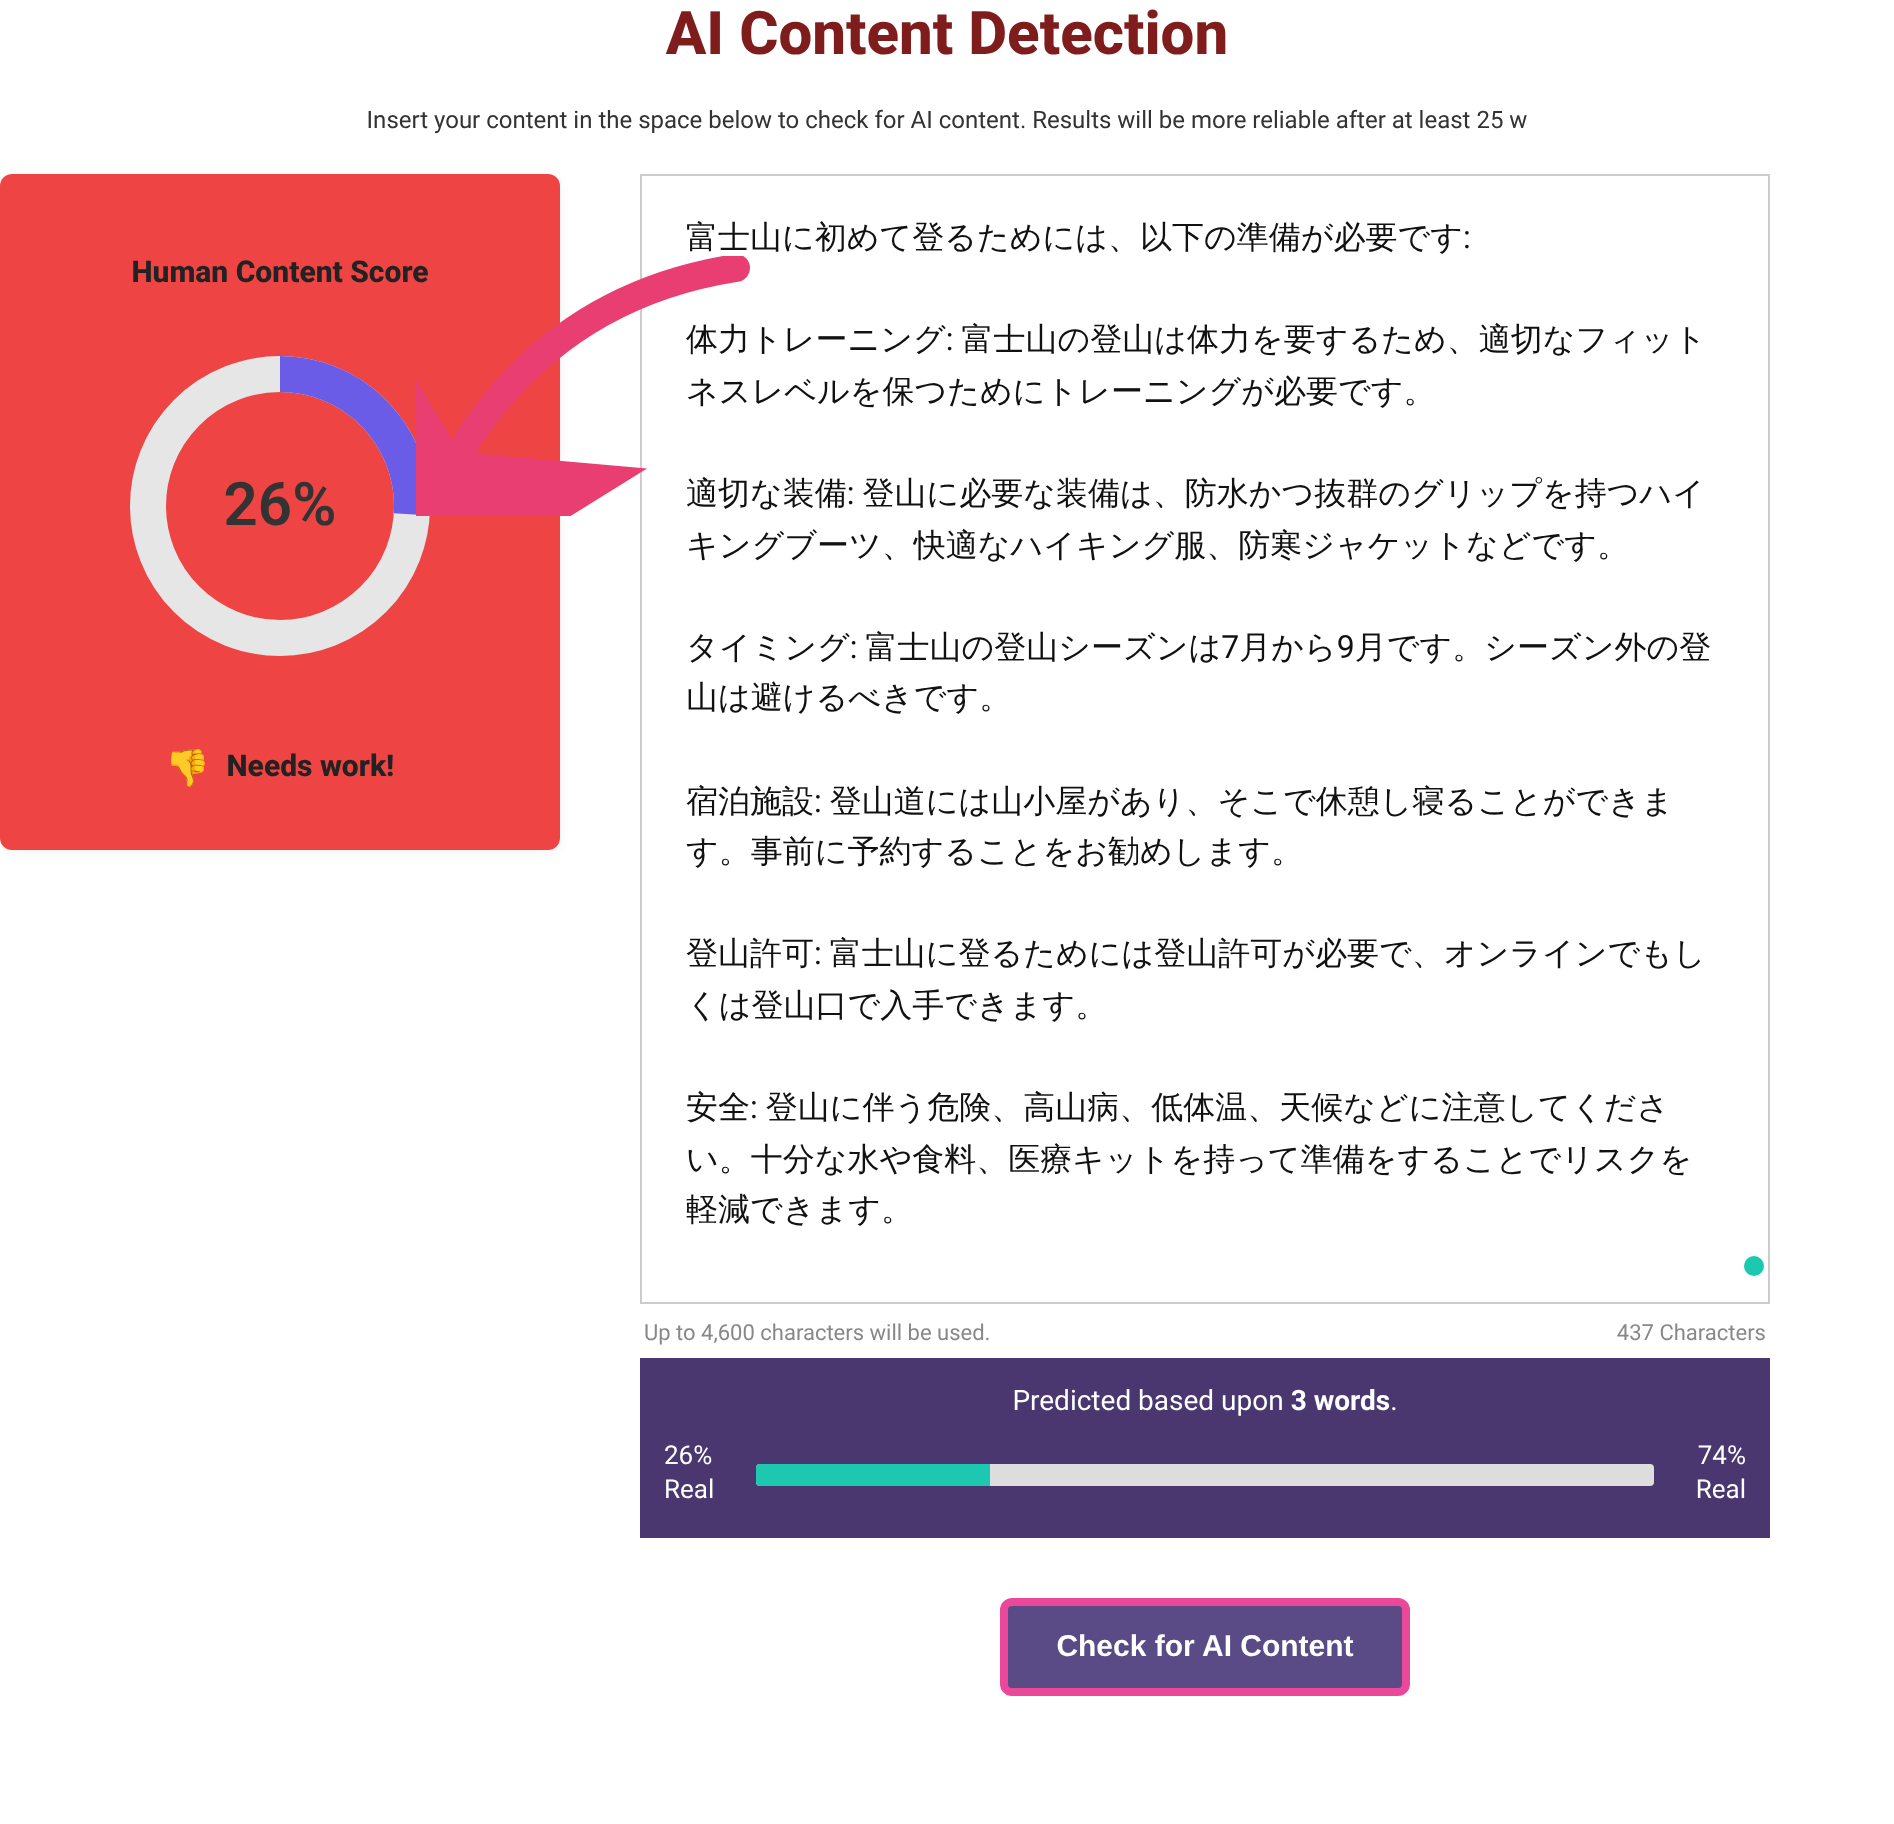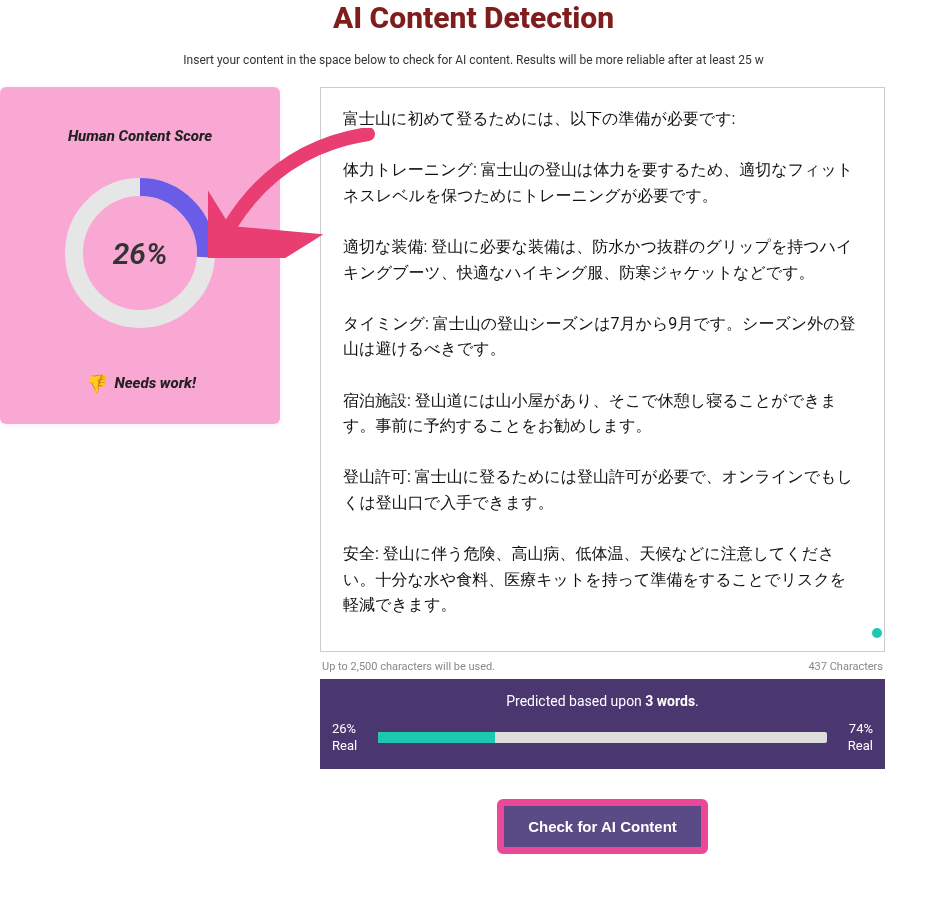--- a/index.html
+++ b/index.html
@@ -27,27 +27,26 @@
       overflow: hidden;
     }
     .layout {
       display: flex;
       gap: 40px;
       align-items: flex-start;
       padding-left: 0;
     }
     .score-card {
       width: 280px;
-      background: #f9a8d4;
+      background: #ef4444;
       border-radius: 6px;
       box-shadow: 0 1px 6px rgba(0,0,0,0.06);
       padding: 40px 20px 30px;
       flex-shrink: 0;
       position: relative;
-      font-style: italic;
     }
     .score-card-title {
       text-align: center;
       font-weight: 800;
       font-size: 15px;
       color: #222;
       margin-bottom: 28px;
     }
     .score-donut-wrap {
       display: flex;
@@ -155,21 +154,21 @@
     }
     .check-btn-row {
       display: flex;
       justify-content: center;
       margin-top: 30px;
       width: 565px;
     }
     .check-btn {
       background: #5a4a86;
       color: #fff;
-      border: 7px solid #ec4899;
+      border: 4px solid #ec4899;
       border-radius: 6px;
       font-size: 15px;
       font-weight: 700;
       padding: 12px 24px;
       cursor: pointer;
     }
     .grammarly-dot {
       position: absolute;
       right: 18px;
       bottom: 18px;
@@ -215,21 +214,21 @@
 タイミング: 富士山の登山シーズンは7月から9月です。シーズン外の登山は避けるべきです。
 
 宿泊施設: 登山道には山小屋があり、そこで休憩し寝ることができます。事前に予約することをお勧めします。
 
 登山許可: 富士山に登るためには登山許可が必要で、オンラインでもしくは登山口で入手できます。
 
 安全: 登山に伴う危険、高山病、低体温、天候などに注意してください。十分な水や食料、医療キットを持って準備をすることでリスクを軽減できます。</textarea>
       <div class="grammarly-dot"></div>
     </div>
     <div class="meta-row">
-      <span>Up to 2,500 characters will be used.</span>
+      <span>Up to 4,600 characters will be used.</span>
       <span>437 Characters</span>
     </div>
     <div class="pred-panel">
       <div class="pred-text">
         <span>Predicted based upon </span><span class="bold">3 words</span><span>.</span>
       </div>
       <div class="bar-row">
         <div class="bar-label-left">
           <div>26%</div>
           <div>Real</div>

